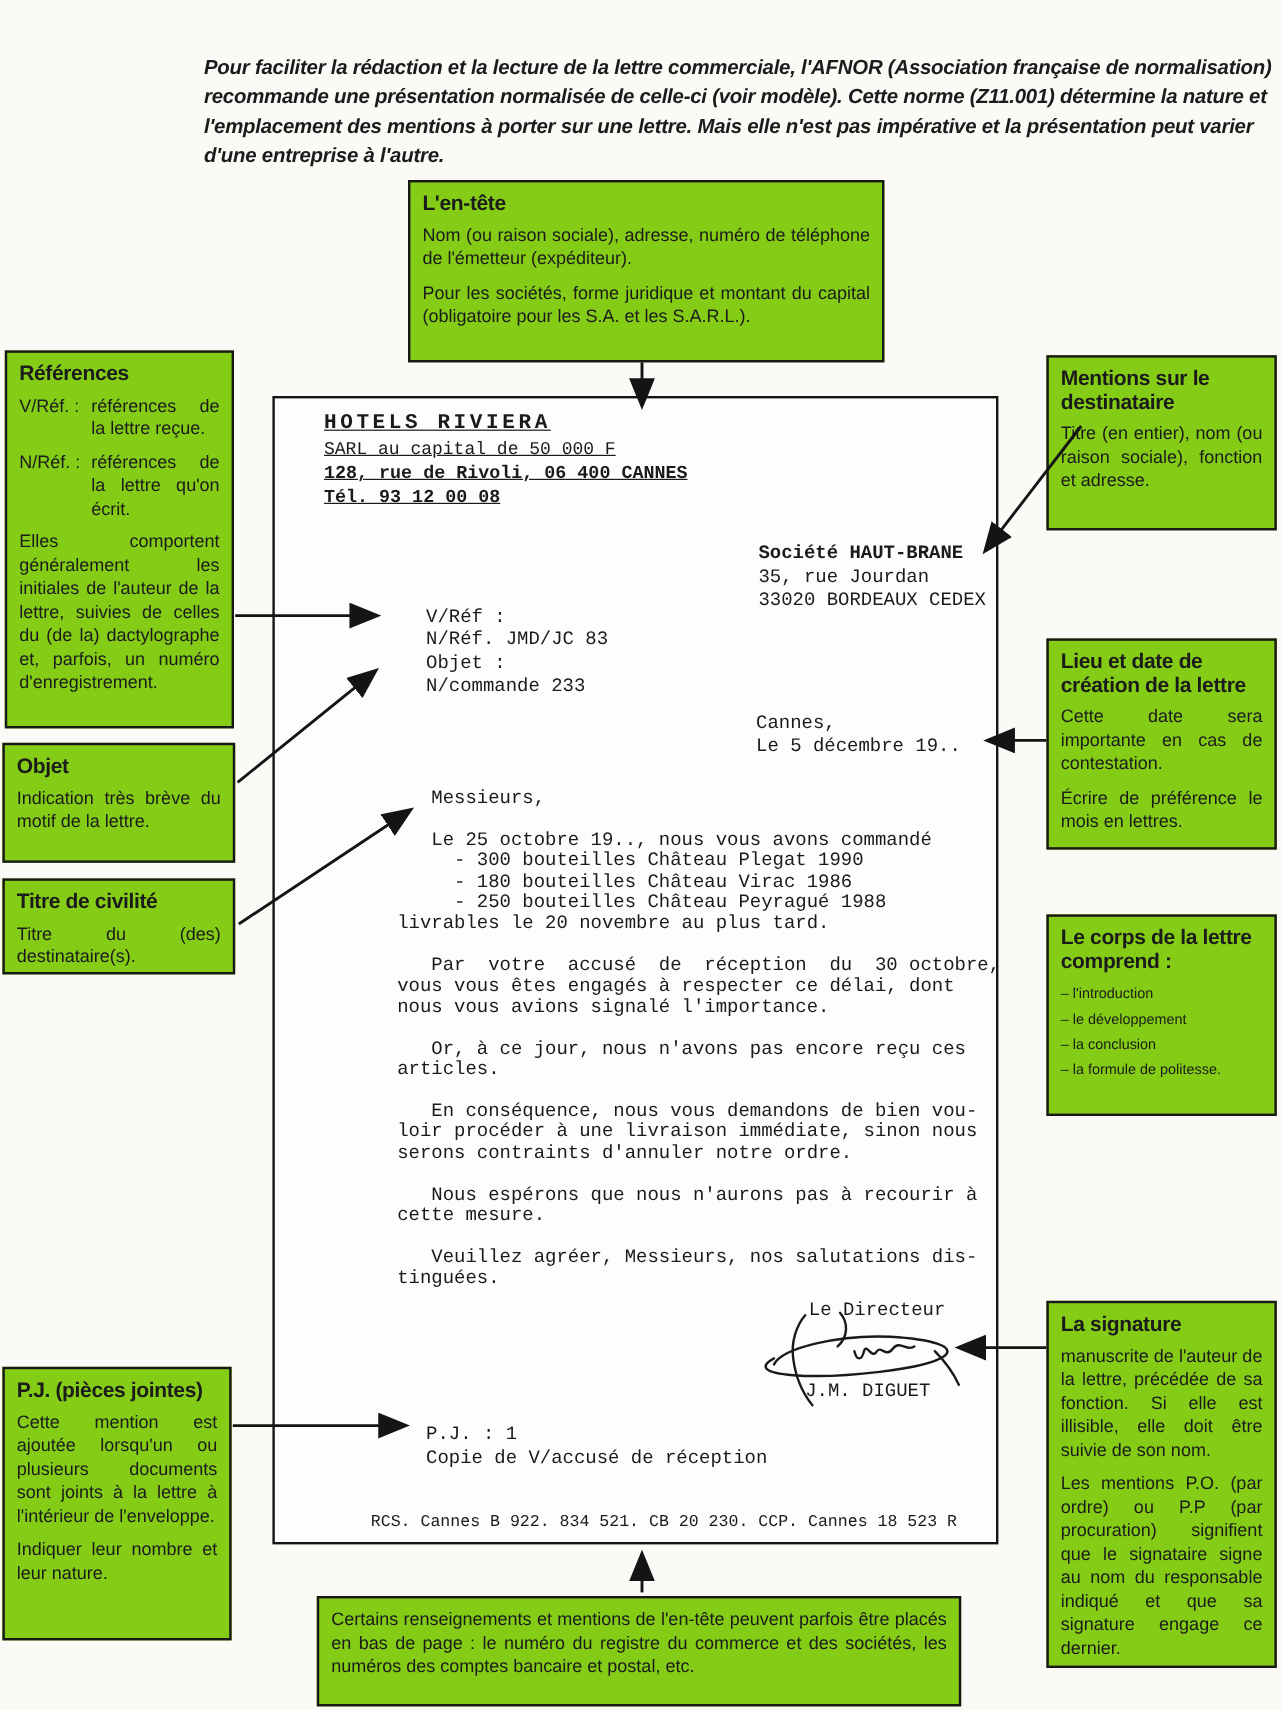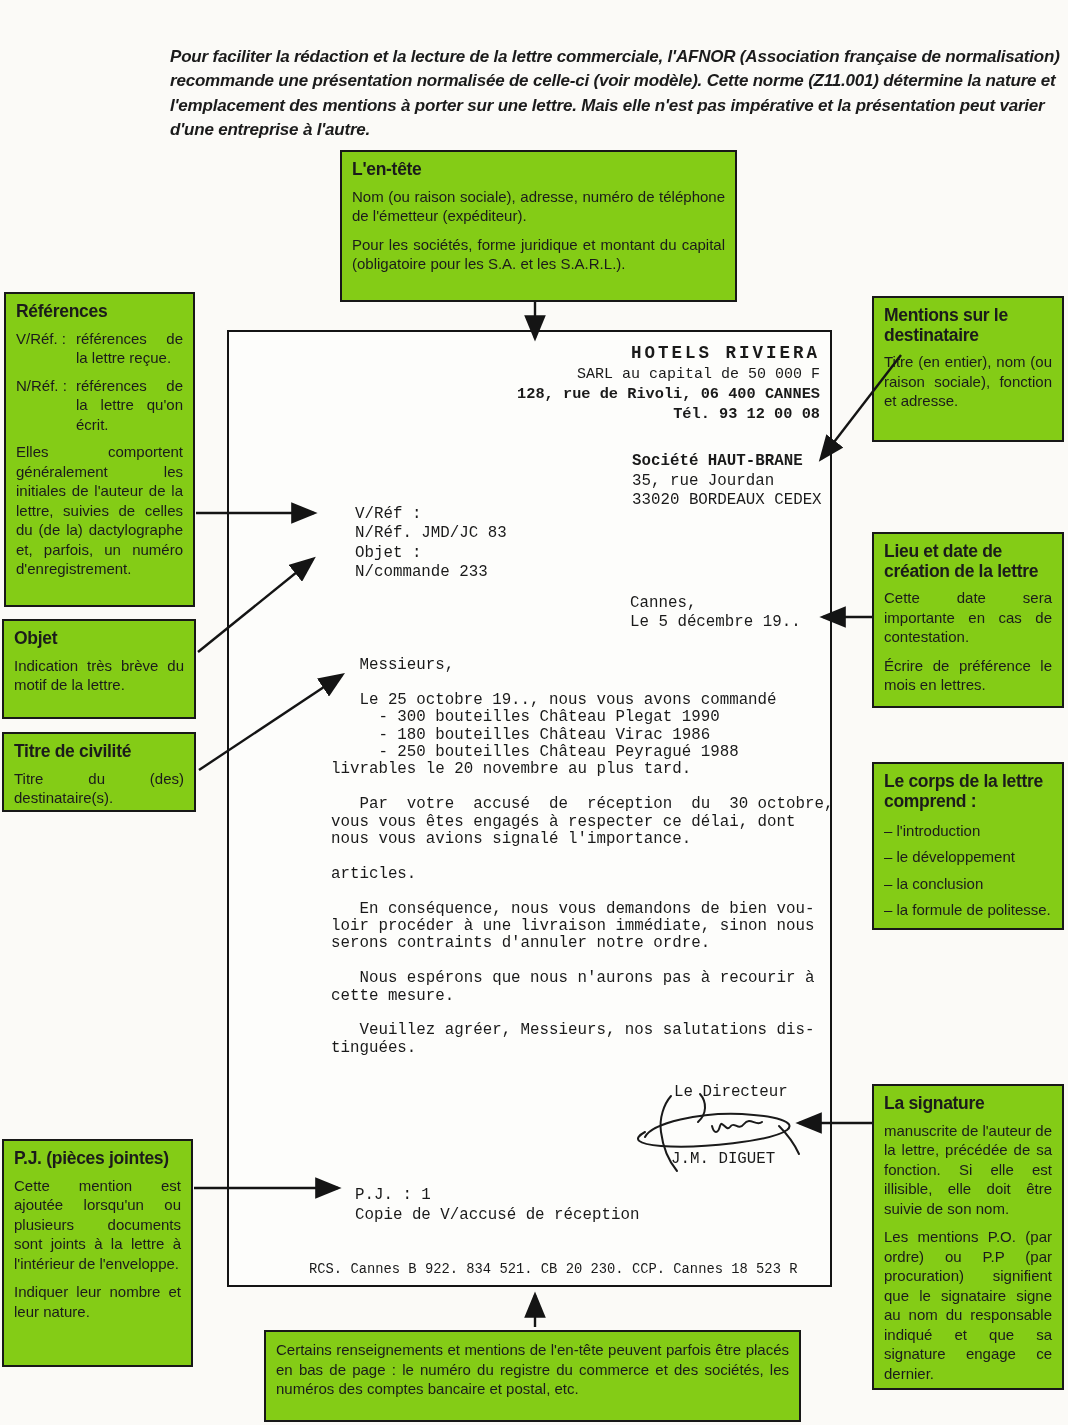--- a/index.html
+++ b/index.html
@@ -22,28 +22,28 @@
   }
   .note-box h3{
     margin:0 0 7px 0;font-size:17.5px;font-weight:bold;line-height:1.12;
     letter-spacing:-0.3px;
   }
   .note-box p{margin:0 0 9px 0;font-size:15px;line-height:1.3;text-align:justify;}
   .note-box p:last-child{margin-bottom:0;}
   .hang{display:flex;margin:0 0 8px 0;font-size:15px;line-height:1.3;}
   .hang .term{width:60px;flex:none;}
   .hang .def{flex:1;text-align:justify;}
-  .dashlist div{font-size:15px;line-height:1.75;}
+  .dashlist div{font-size:12px;line-height:1.75;}
   
   .letter{
     position:absolute;left:227px;top:330px;width:605px;height:957px;
     box-sizing:border-box;border:2.5px solid #141414;background:#fdfdfb;
   }
   .mono{font-family:"Liberation Mono","DejaVu Sans Mono",monospace;font-size:15.8px;color:#1a1a1a;}
-  .letterhead{position:absolute;left:270px;top:343px;width:550px;text-align:right;}
+  .letterhead{position:absolute;left:270px;top:343px;width:550px;text-align:left;text-decoration:underline;}
   .letterhead .co-name{font-weight:bold;font-size:17.5px;letter-spacing:3px;margin-bottom:3px;}
   .letterhead .co-legal{font-size:15px;margin-bottom:2px;}
   .letterhead .co-addr{font-weight:bold;font-size:15.3px;margin-bottom:2px;}
   .letterhead .co-phone{font-weight:bold;font-size:15.3px;}
   .recipient{position:absolute;left:632px;top:452px;line-height:19.5px;white-space:pre;}
   .recipient div:first-child{font-weight:bold;}
   .refs{position:absolute;left:355px;top:505px;line-height:19.4px;white-space:pre;}
   .place-date{position:absolute;left:630px;top:594px;line-height:19.4px;white-space:pre;}
   .body-lines{position:absolute;left:331px;top:657px;line-height:17.4px;}
   .body-lines div{white-space:pre;min-height:17.4px;}
@@ -146,20 +146,21 @@
     <div>   Le 25 octobre 19.., nous vous avons commandé</div>
     <div>     - 300 bouteilles Château Plegat 1990</div>
     <div>     - 180 bouteilles Château Virac 1986</div>
     <div>     - 250 bouteilles Château Peyragué 1988</div>
     <div>livrables le 20 novembre au plus tard.</div>
     <div></div>
     <div>   Par  votre  accusé  de  réception  du  30 octobre,</div>
     <div>vous vous êtes engagés à respecter ce délai, dont</div>
     <div>nous vous avions signalé l'importance.</div>
     <div></div>
+    <div>   Or, à ce jour, nous n'avons pas encore reçu ces</div>
     <div>articles.</div>
     <div></div>
     <div>   En conséquence, nous vous demandons de bien vou-</div>
     <div>loir procéder à une livraison immédiate, sinon nous</div>
     <div>serons contraints d'annuler notre ordre.</div>
     <div></div>
     <div>   Nous espérons que nous n'aurons pas à recourir à</div>
     <div>cette mesure.</div>
     <div></div>
     <div>   Veuillez agréer, Messieurs, nos salutations dis-</div>

